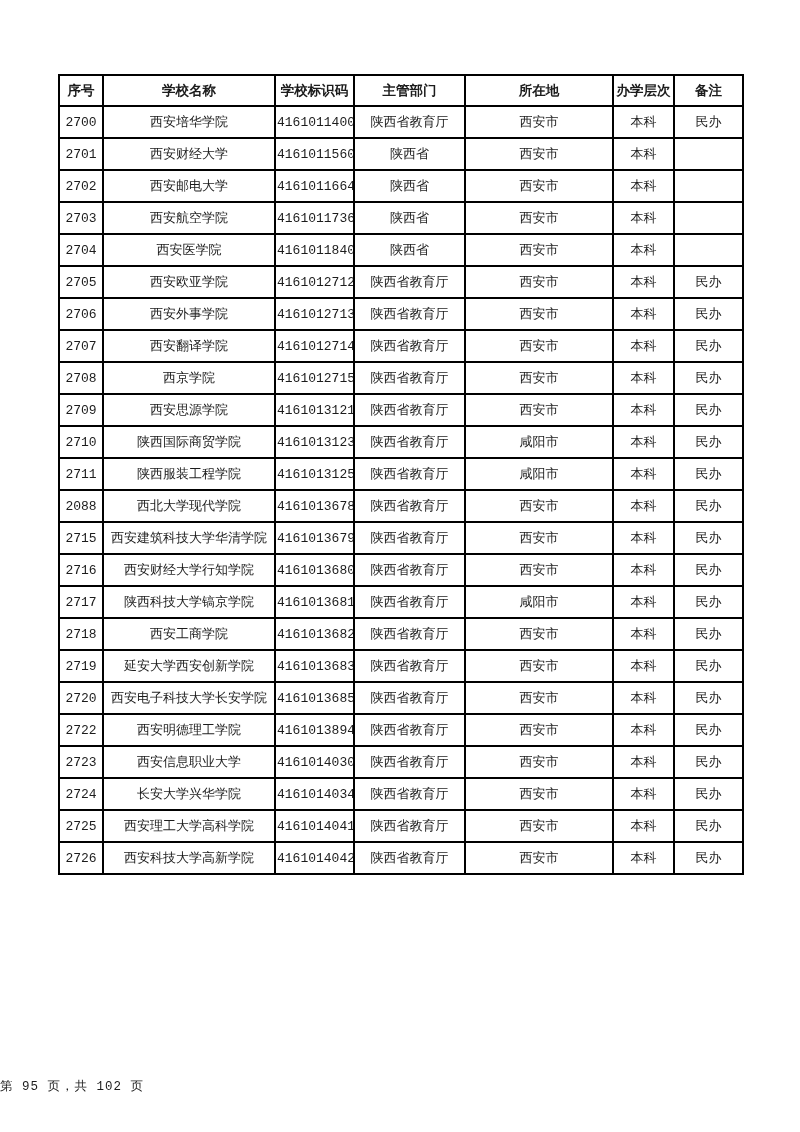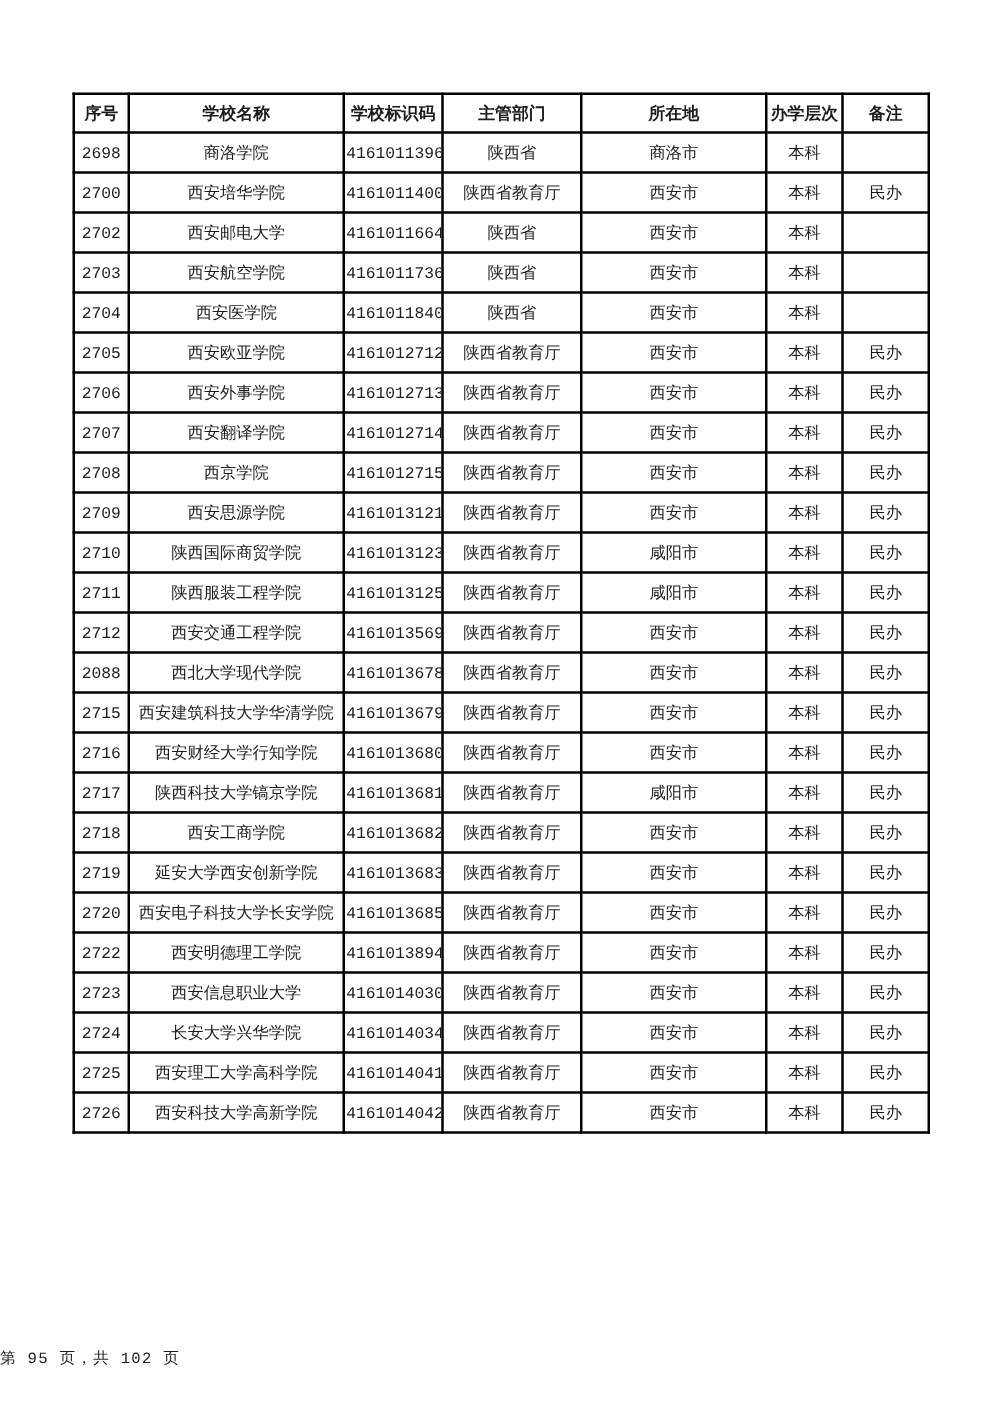--- a/index.html
+++ b/index.html
@@ -84,36 +84,36 @@
           <th>学校名称</th>
           <th>学校标识码</th>
           <th>主管部门</th>
           <th>所在地</th>
           <th>办学层次</th>
           <th>备注</th>
         </tr>
       </thead>
       <tbody>
           <tr>
-            <td>2698</td>
-            <td>商洛学院</td>
-            <td>4161011396</td>
-            <td>陕西省</td>
-            <td>商洛市</td>
-            <td>本科</td>
-            <td></td>
-          </tr>
-          <tr>
             <td>2700</td>
             <td>西安培华学院</td>
             <td>4161011400</td>
             <td>陕西省教育厅</td>
             <td>西安市</td>
             <td>本科</td>
             <td>民办</td>
+          </tr>
+          <tr>
+            <td>2701</td>
+            <td>西安财经大学</td>
+            <td>4161011560</td>
+            <td>陕西省</td>
+            <td>西安市</td>
+            <td>本科</td>
+            <td></td>
           </tr>
           <tr>
             <td>2702</td>
             <td>西安邮电大学</td>
             <td>4161011664</td>
             <td>陕西省</td>
             <td>西安市</td>
             <td>本科</td>
             <td></td>
           </tr>
@@ -192,29 +192,20 @@
           <tr>
             <td>2711</td>
             <td>陕西服装工程学院</td>
             <td>4161013125</td>
             <td>陕西省教育厅</td>
             <td>咸阳市</td>
             <td>本科</td>
             <td>民办</td>
           </tr>
           <tr>
-            <td>2712</td>
-            <td>西安交通工程学院</td>
-            <td>4161013569</td>
-            <td>陕西省教育厅</td>
-            <td>西安市</td>
-            <td>本科</td>
-            <td>民办</td>
-          </tr>
-          <tr>
             <td>2088</td>
             <td>西北大学现代学院</td>
             <td>4161013678</td>
             <td>陕西省教育厅</td>
             <td>西安市</td>
             <td>本科</td>
             <td>民办</td>
           </tr>
           <tr>
             <td>2715</td>

